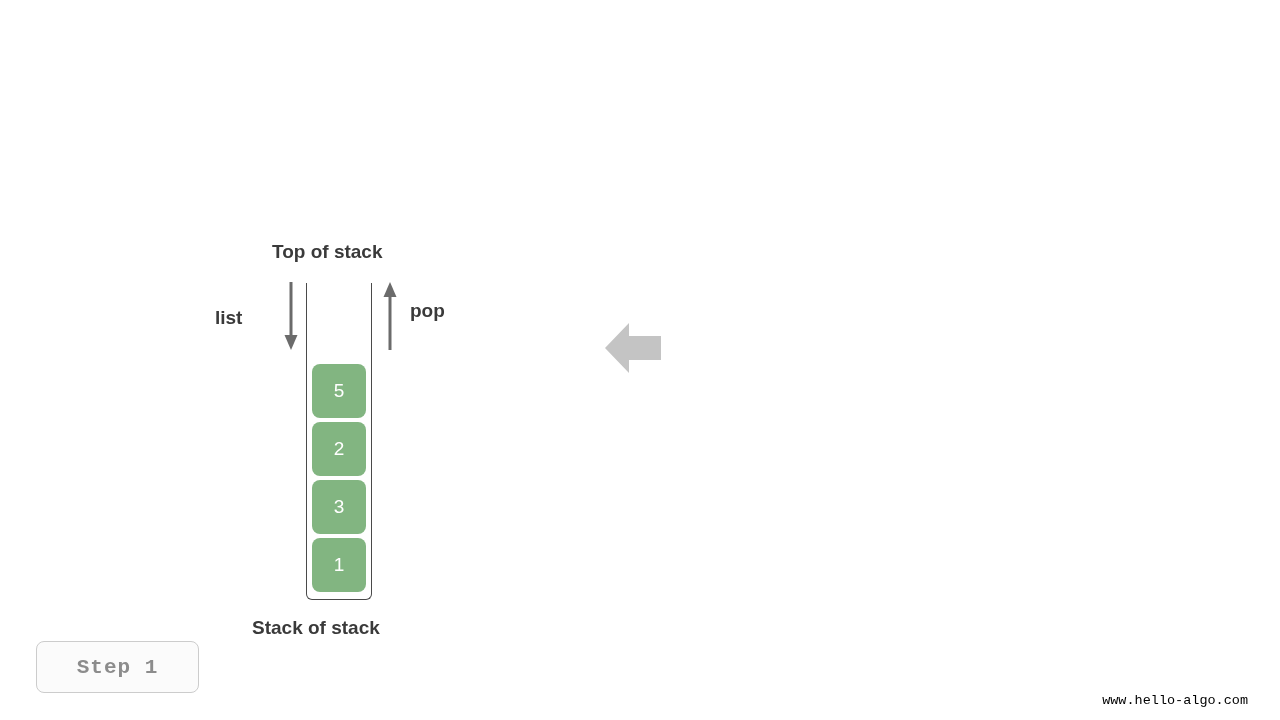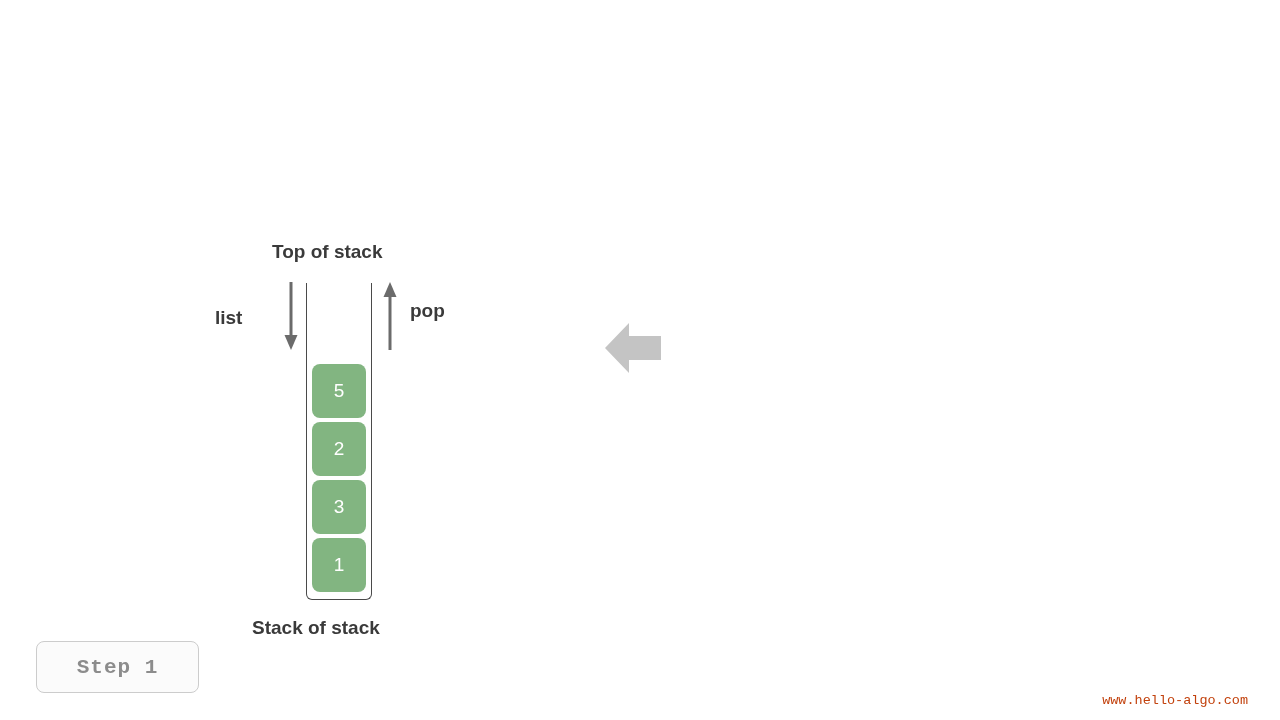--- a/index.html
+++ b/index.html
@@ -124,21 +124,21 @@
     box-sizing: border-box;
   }
 
   
   #watermark {
     position: absolute;
     right: 32px;
     bottom: 12px;
     font-family: "Liberation Mono", monospace;
     font-size: 13.5px;
-    color: #c2410c;
+    color: #000000;
     white-space: nowrap;
   }
 </style>
 </head>
 <body>
 
 <div class="canvas">
 
   <div id="stack-group">
 

